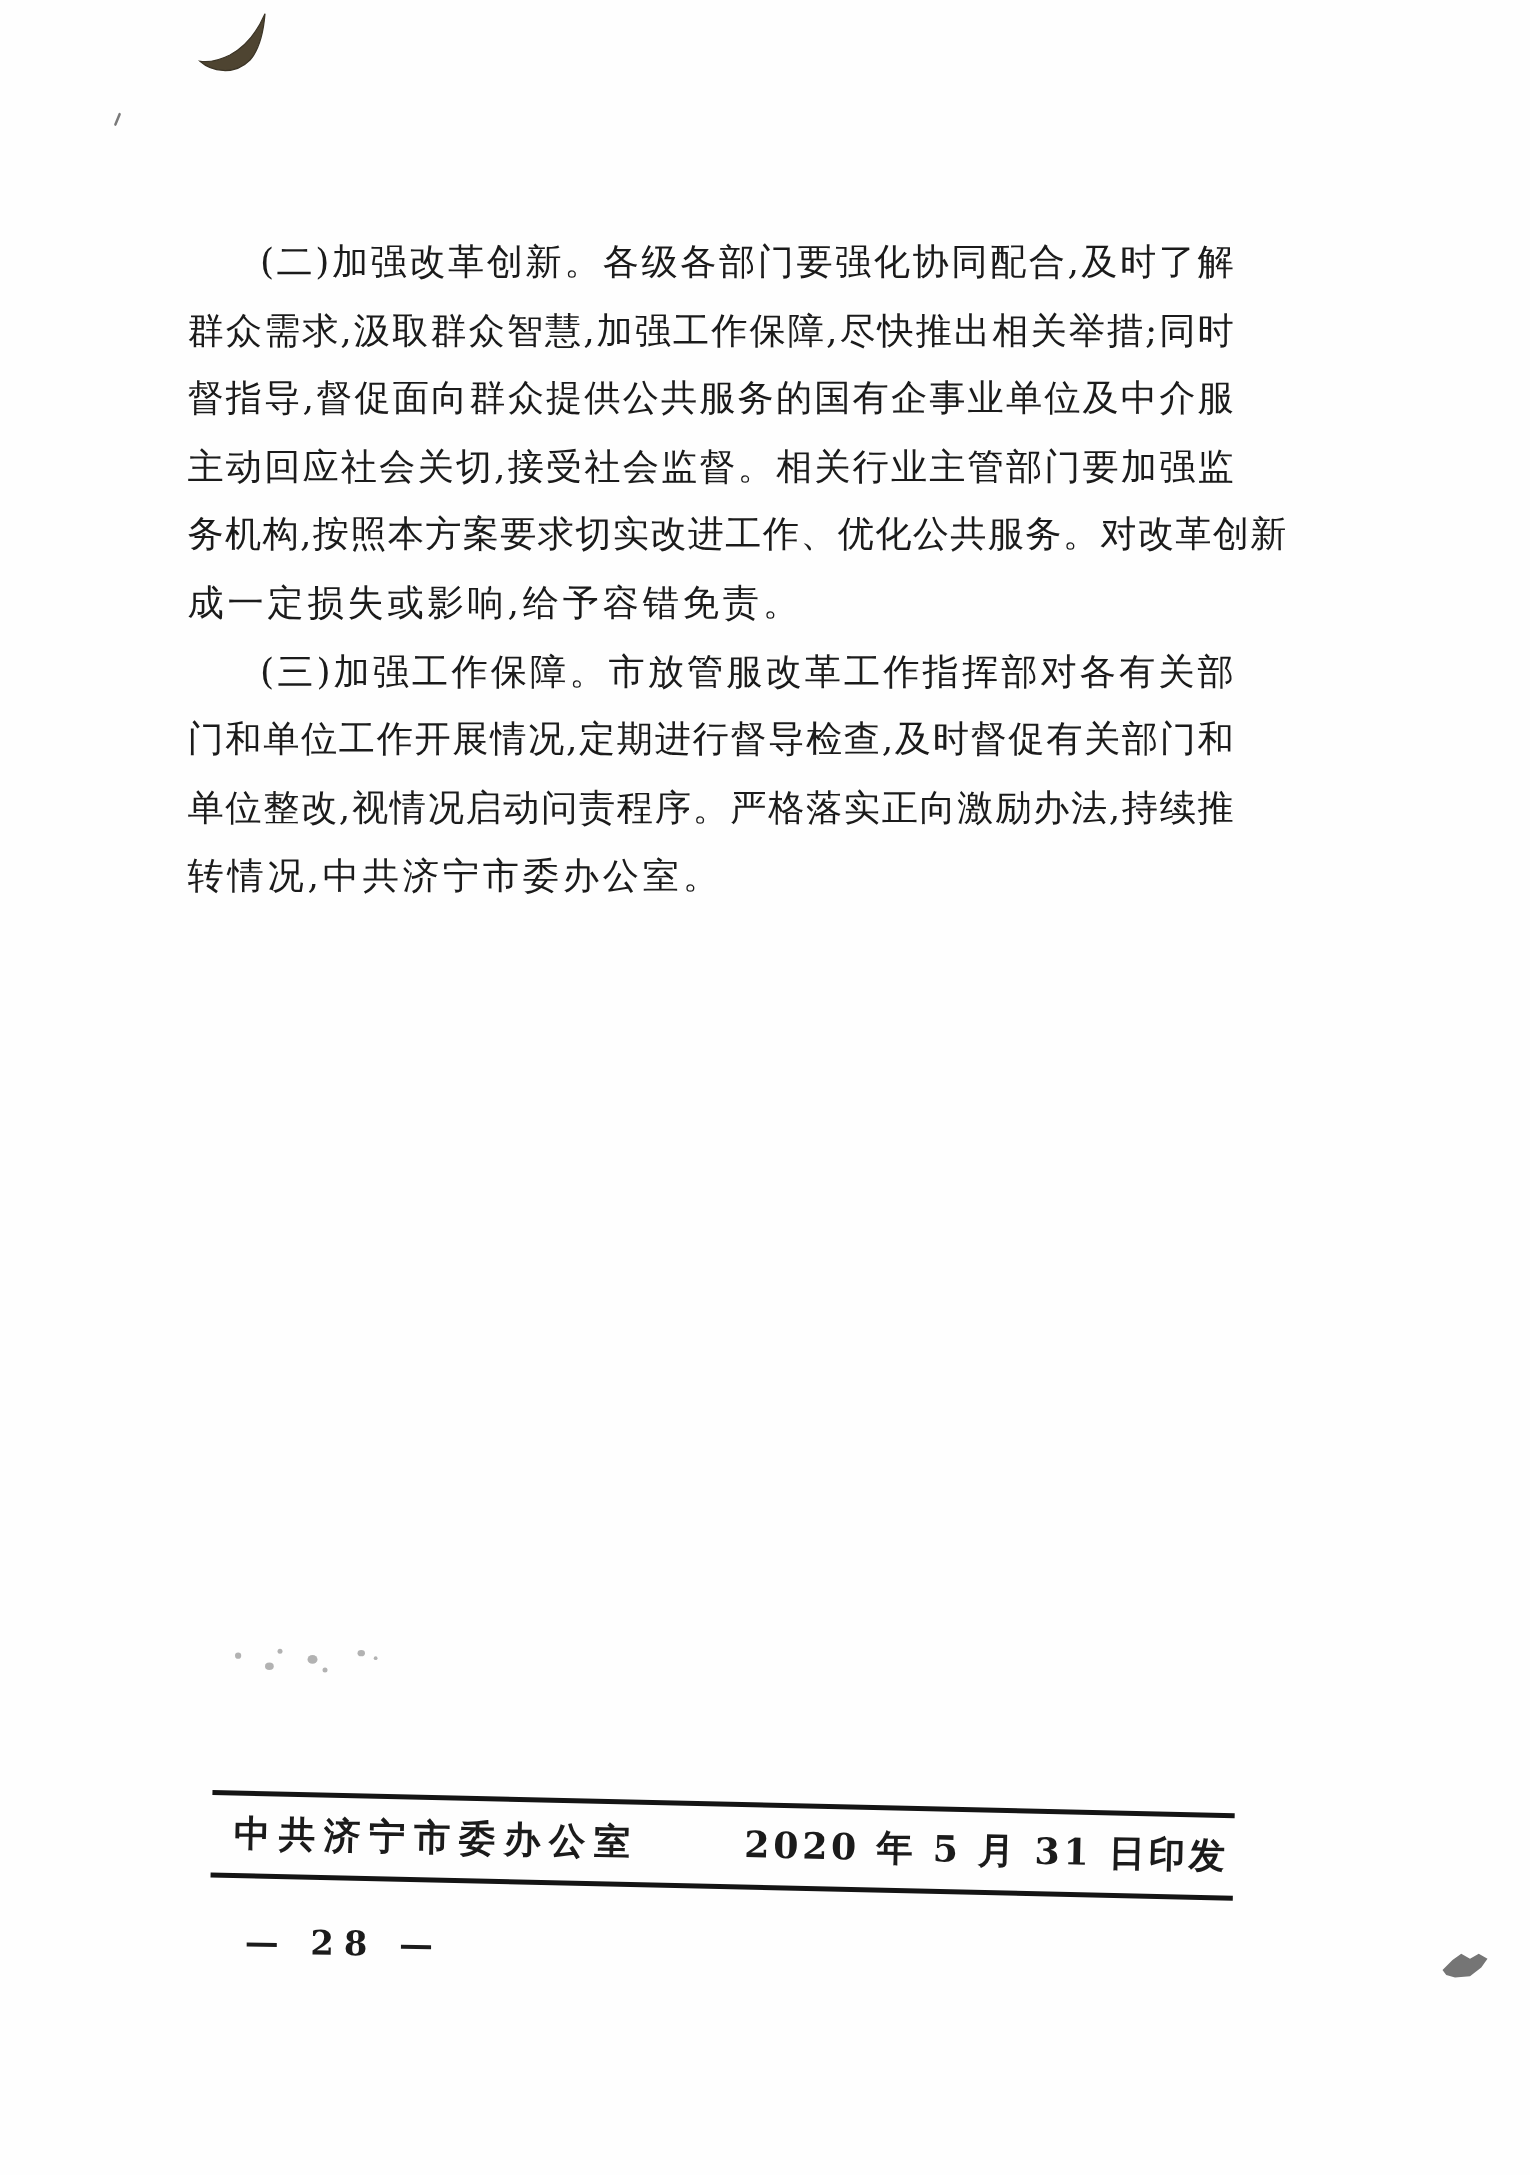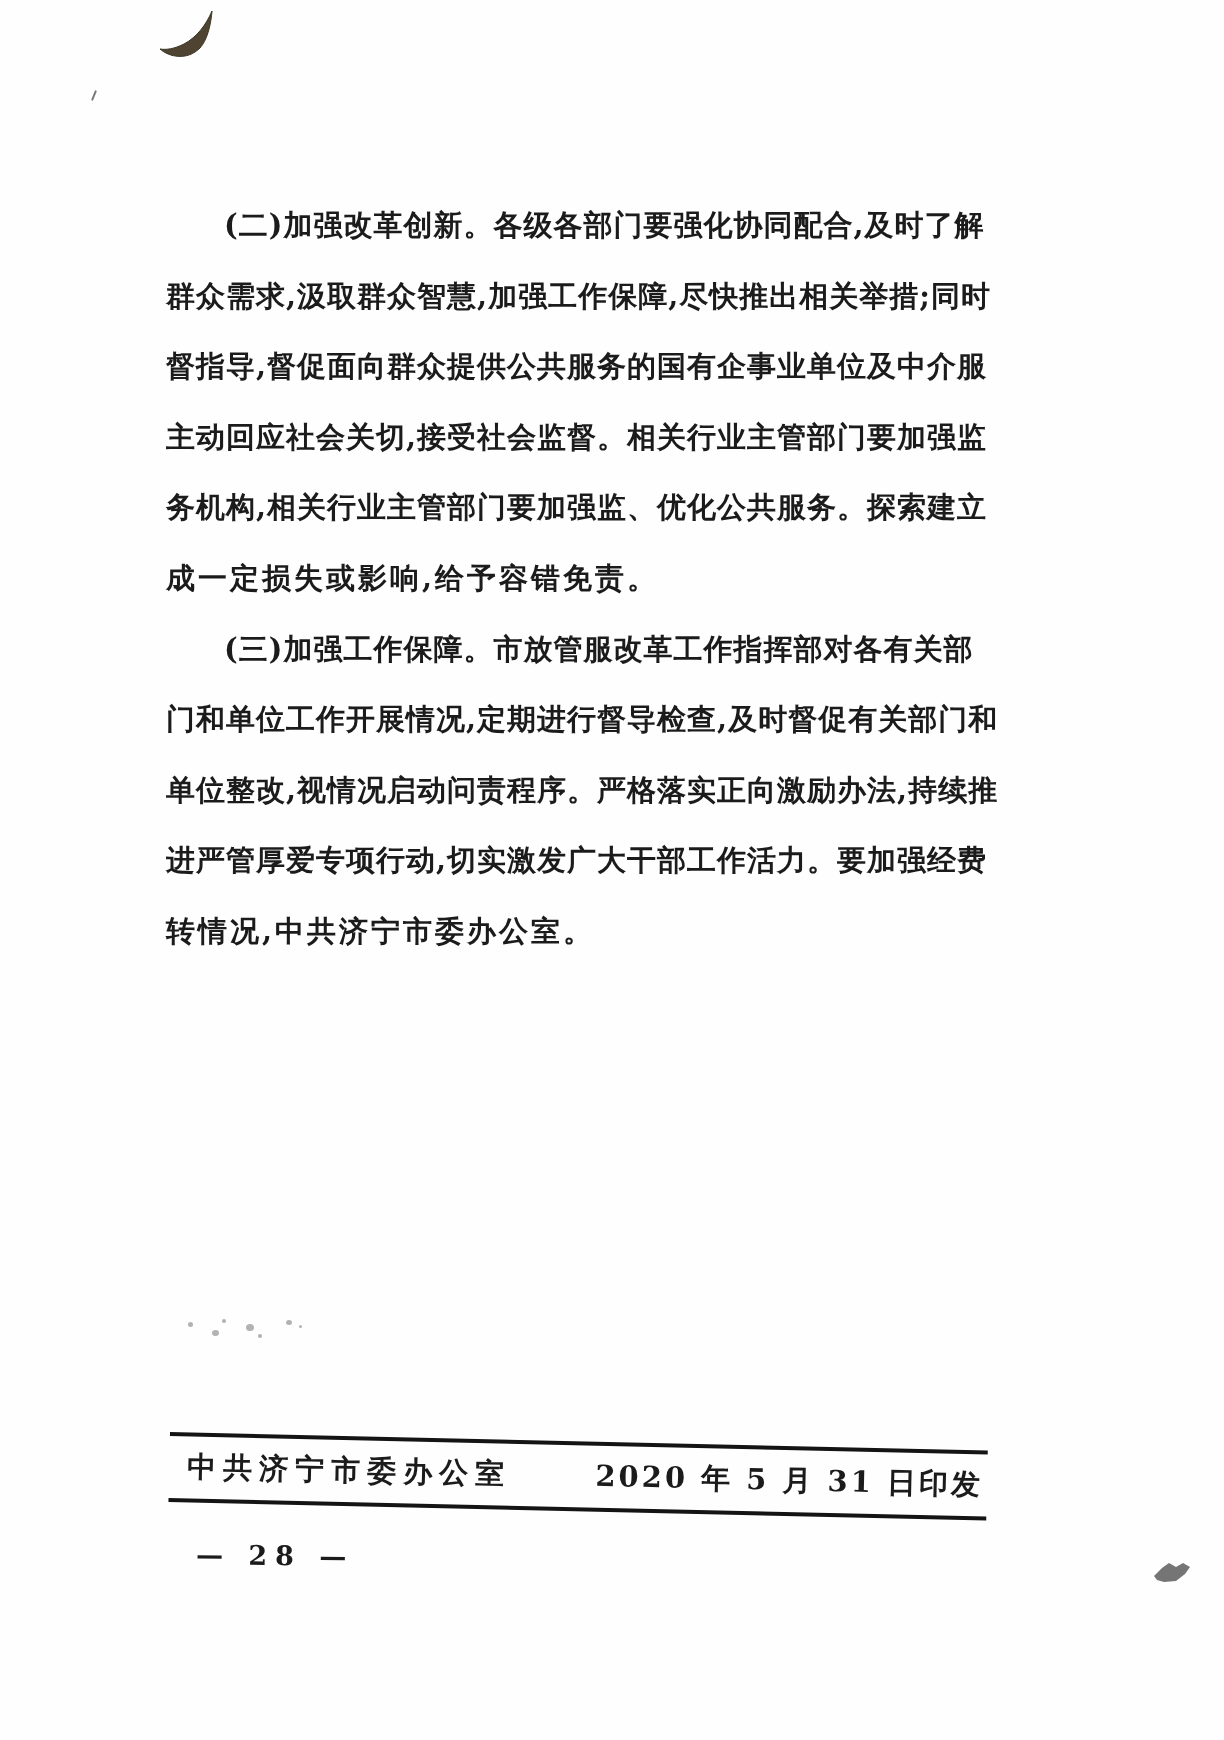--- a/index.html
+++ b/index.html
@@ -18,26 +18,26 @@
   }
 
   
   .doc-body {
     position: absolute;
     left: 150px;
     top: 182px;
     width: 838px;
   }
   .doc-body p.line {
-    margin: 16px;
+    margin: 0;
     padding: 0;
     height: 54.6px;
     line-height: 54.6px;
     font-size: 29px;
-    font-weight: bold;
+    font-weight: normal;
     letter-spacing: 1px;
     text-align: justify;
     text-align-last: justify;
     white-space: nowrap;
   }
   .doc-body p.line.indent { text-indent: 2em; }
   .doc-body p.line.end {
     text-align: left;
     text-align-last: left;
     letter-spacing: 3px;
@@ -127,26 +127,25 @@
              C51,20 42,32 29,39 C19,44 11,45 5,44 Z" fill="#4e4431" stroke="#3c3527" stroke-width="1"></path>
   </svg>
 
   <div class="tick-mark"></div>
 
   <div class="doc-body">
     <p class="line indent">(二)加强改革创新。各级各部门要强化协同配合,及时了解</p>
     <p class="line">群众需求,汲取群众智慧,加强工作保障,尽快推出相关举措;同时</p>
     <p class="line">督指导,督促面向群众提供公共服务的国有企事业单位及中介服</p>
     <p class="line">主动回应社会关切,接受社会监督。相关行业主管部门要加强监</p>
-    <p class="line">务机构,相关行业主管部门要加强监、优化公共服务。探索建立</p>
+    <p class="line">务机构,按照本方案要求切实改进工作、优化公共服务。对改革创新</p>
     <p class="line end">成一定损失或影响,给予容错免责。</p>
     <p class="line indent">(三)加强工作保障。市放管服改革工作指挥部对各有关部</p>
     <p class="line">门和单位工作开展情况,定期进行督导检查,及时督促有关部门和</p>
     <p class="line">单位整改,视情况启动问责程序。严格落实正向激励办法,持续推</p>
-    <p class="line">进严管厚爱专项行动,切实激发广大干部工作活力。要加强经费</p>
     <p class="line end">转情况,中共济宁市委办公室。</p>
   </div>
 
   <div class="speck s1"></div>
   <div class="speck s2"></div>
   <div class="speck s3"></div>
   <div class="speck s4"></div>
   <div class="speck s5"></div>
   <div class="speck s6"></div>
   <div class="speck s7"></div>

